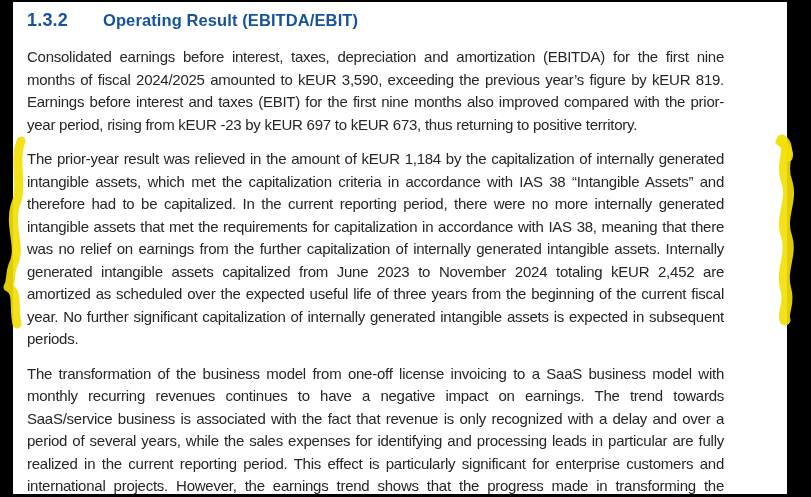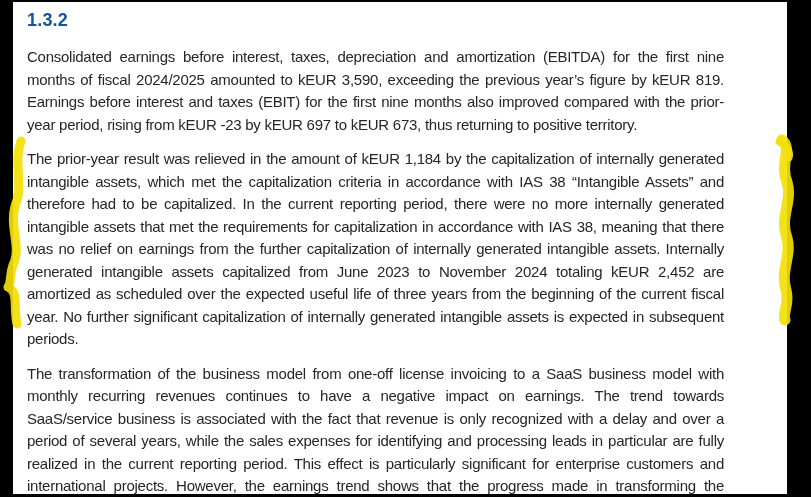--- a/index.html
+++ b/index.html
@@ -78,20 +78,21 @@
 <div class="page">
 
   <div class="frame top"></div>
   <div class="frame left"></div>
   <div class="frame right"></div>
   <div class="frame bottom"></div>
 
   <div class="content">
     <div class="heading">
       <span class="hnum">1.3.2</span>
+      <span class="htitle">Operating Result (EBITDA/EBIT)</span>
     </div>
     <p>Consolidated earnings before interest, taxes, depreciation and amortization (EBITDA) for the first nine months of fiscal 2024/2025 amounted to kEUR 3,590, exceeding the previous year’s figure by kEUR 819. Earnings before interest and taxes (EBIT) for the first nine months also improved compared with the prior-year period, rising from kEUR -23 by kEUR 697 to kEUR 673, thus returning to positive territory.</p>
     <p>The prior-year result was relieved in the amount of kEUR 1,184 by the capitalization of internally generated intangible assets, which met the capitalization criteria in accordance with IAS 38 “Intangible Assets” and therefore had to be capitalized. In the current reporting period, there were no more internally generated intangible assets that met the requirements for capitalization in accordance with IAS 38, meaning that there was no relief on earnings from the further capitalization of internally generated intangible assets. Internally generated intangible assets capitalized from June 2023 to November 2024 totaling kEUR 2,452 are amortized as scheduled over the expected useful life of three years from the beginning of the current fiscal year. No further significant capitalization of internally generated intangible assets is expected in subsequent periods.</p>
     <p>The transformation of the business model from one-off license invoicing to a SaaS business model with monthly recurring revenues continues to have a negative impact on earnings. The trend towards SaaS/service business is associated with the fact that revenue is only recognized with a delay and over a period of several years, while the sales expenses for identifying and processing leads in particular are fully realized in the current reporting period. This effect is particularly significant for enterprise customers and international projects. However, the earnings trend shows that the progress made in transforming the business model is increasingly reflected in the business figures.</p>
   </div>
 
   <svg class="markers" width="811" height="497" viewBox="0 0 811 497">
     <path stroke-width="9" d="M 21,141
              C 13,162 24,186 15,206
              C 9,228 22,248 13,265

